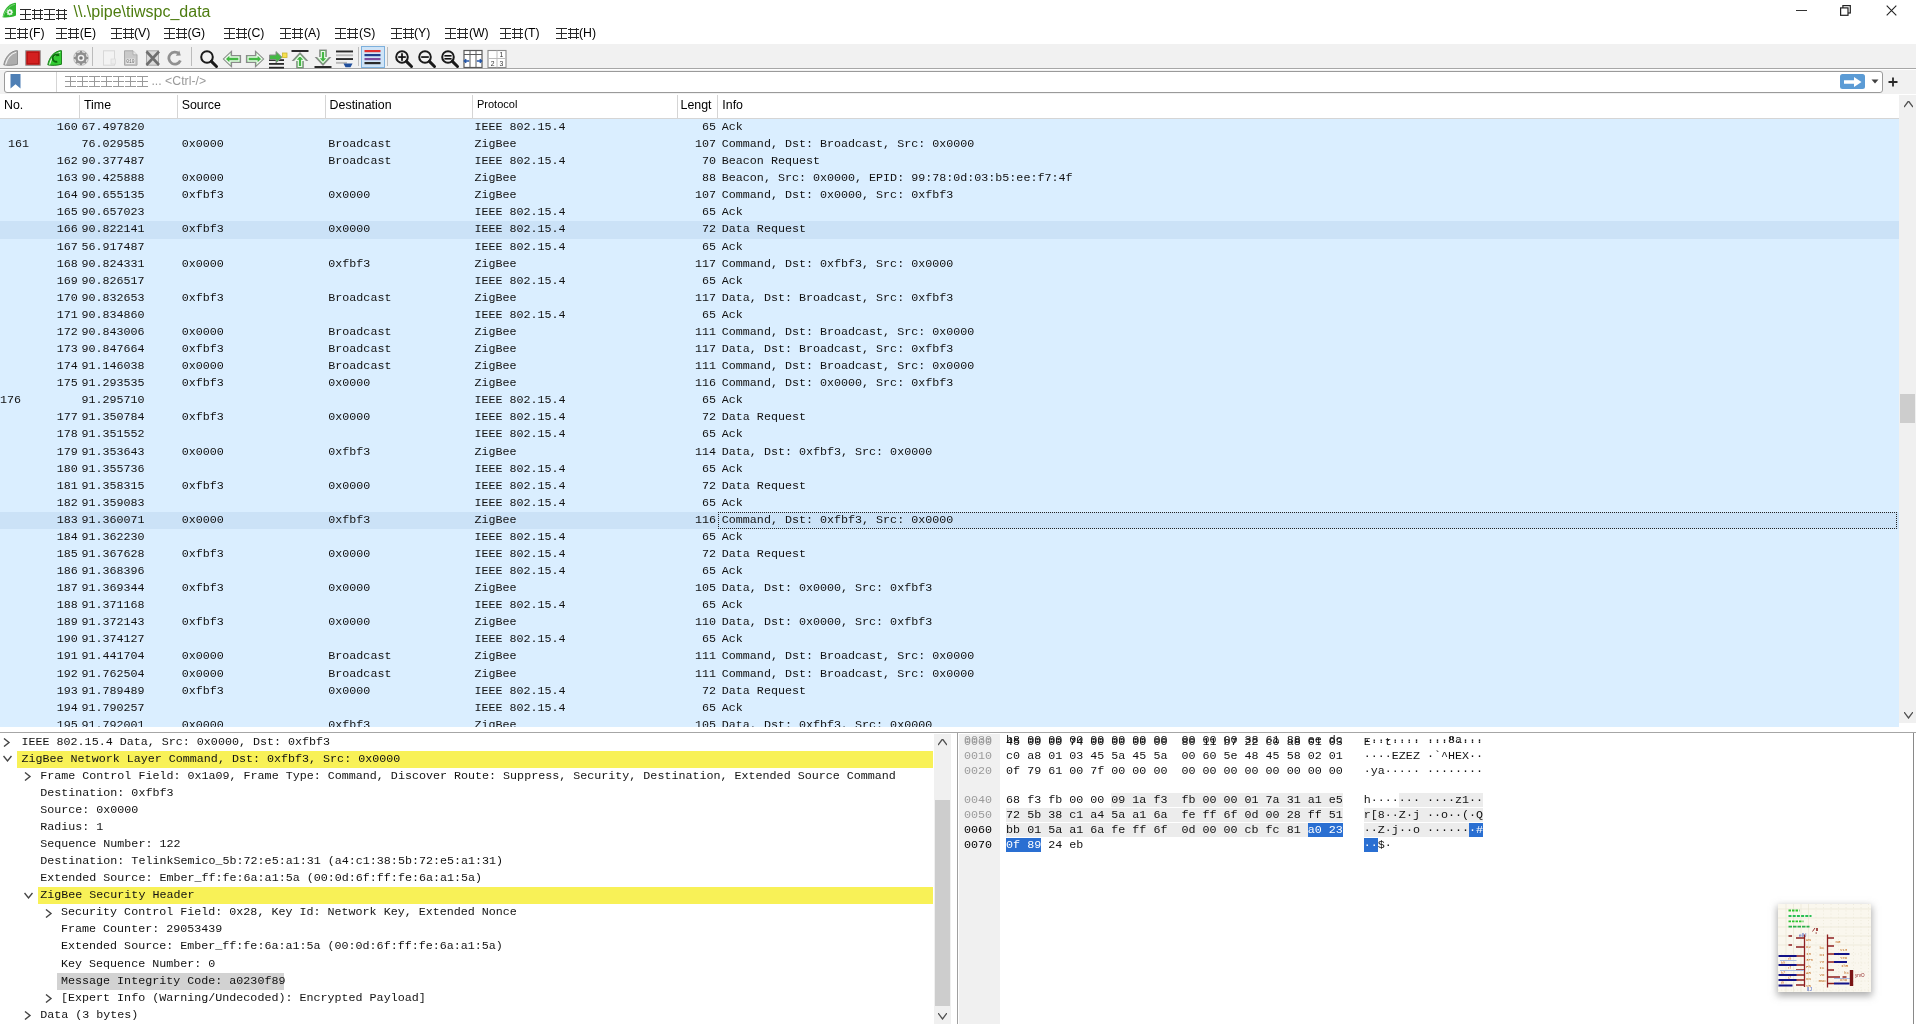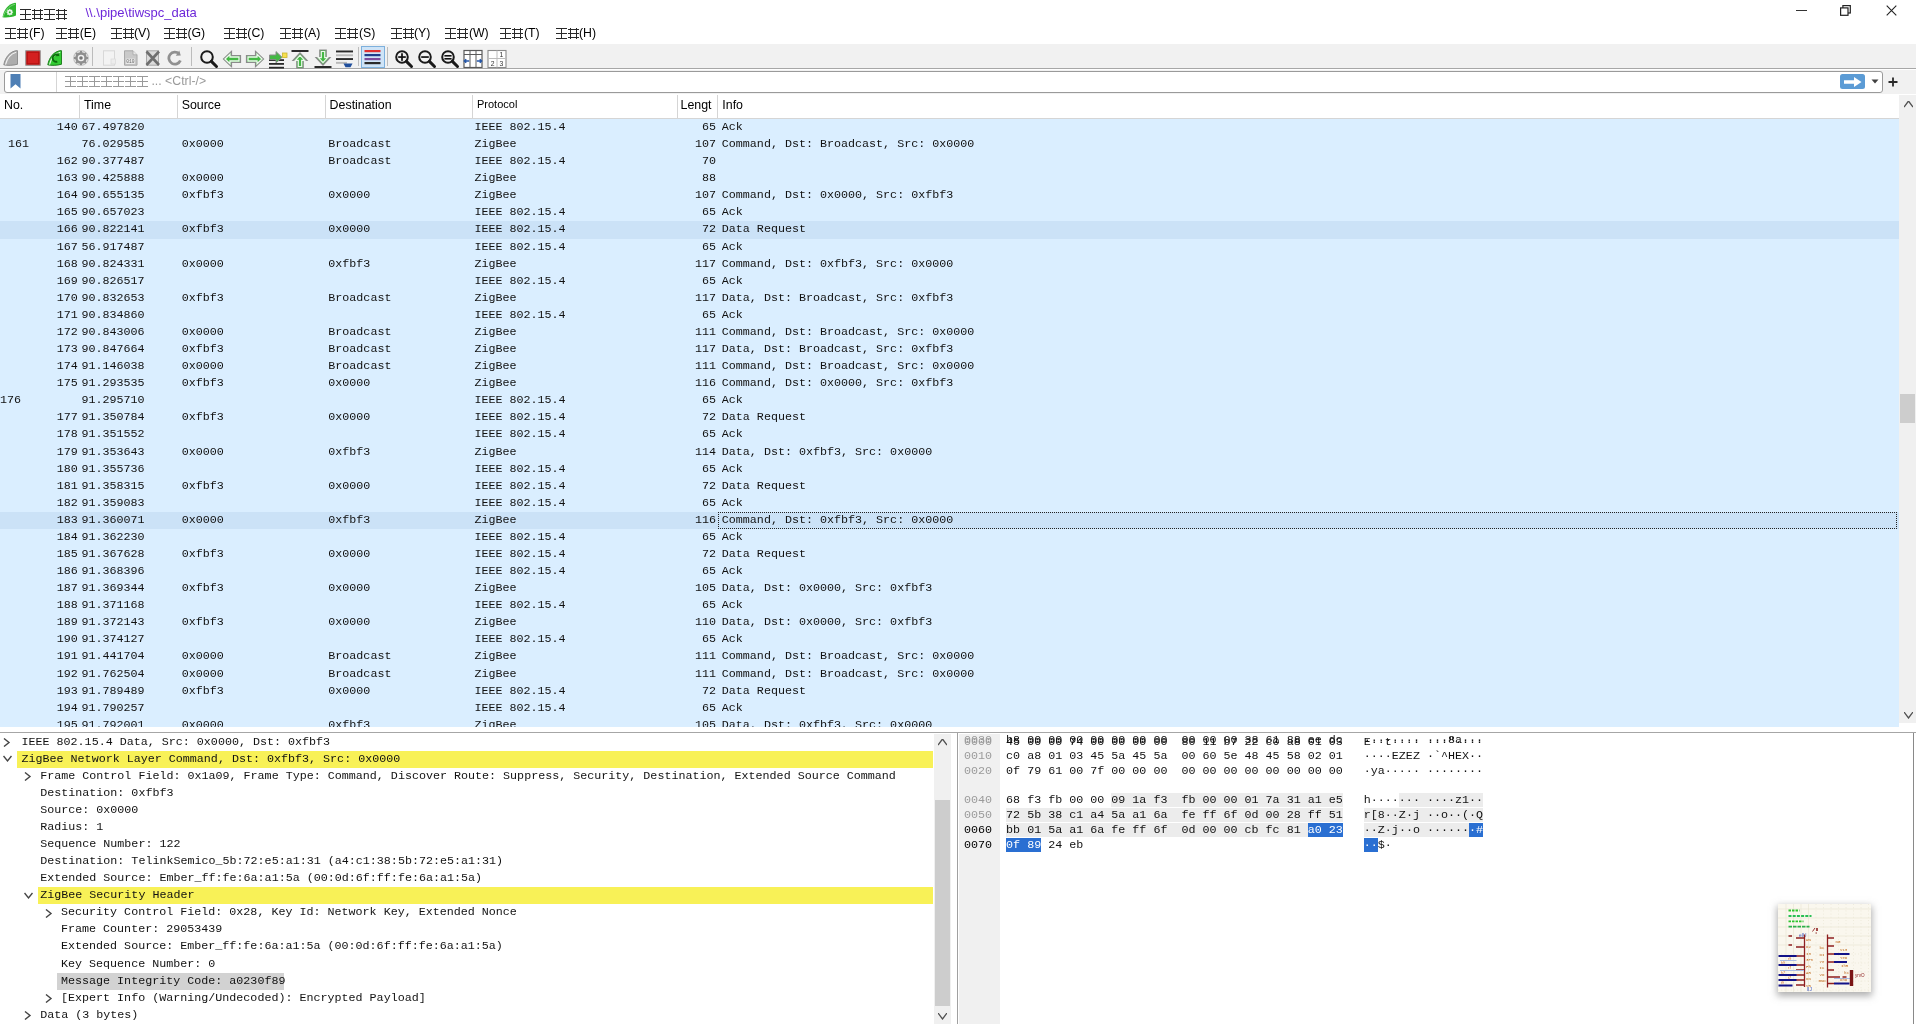--- a/index.html
+++ b/index.html
@@ -40,21 +40,21 @@
 <circle cx="7.8" cy="10.2" r="1" fill="#2db52d"></circle>
 <rect x="7.3" y="6.9" width="1" height="1.4" fill="#e9f7e9" transform="rotate(0 7.8 10.2)"></rect>
     <rect x="7.3" y="6.9" width="1" height="1.4" fill="#e9f7e9" transform="rotate(45 7.8 10.2)"></rect>
     <rect x="7.3" y="6.9" width="1" height="1.4" fill="#e9f7e9" transform="rotate(90 7.8 10.2)"></rect>
     <rect x="7.3" y="6.9" width="1" height="1.4" fill="#e9f7e9" transform="rotate(135 7.8 10.2)"></rect>
     <rect x="7.3" y="6.9" width="1" height="1.4" fill="#e9f7e9" transform="rotate(180 7.8 10.2)"></rect>
     <rect x="7.3" y="6.9" width="1" height="1.4" fill="#e9f7e9" transform="rotate(225 7.8 10.2)"></rect>
     <rect x="7.3" y="6.9" width="1" height="1.4" fill="#e9f7e9" transform="rotate(270 7.8 10.2)"></rect>
     <rect x="7.3" y="6.9" width="1" height="1.4" fill="#e9f7e9" transform="rotate(315 7.8 10.2)"></rect>
   </svg>
-<div class="abs" style="left:19.5px;top:5px;height:14px"><span class="cj"></span><span class="cj v2"></span><span class="cj"></span><span class="cj v2"></span><span style="font-size:13px;color:#6d28d9;position:relative;top:-2px;margin-left:18px">\\.\pipe\tiwspc_data</span></div>
+<div class="abs" style="left:19.5px;top:5px;height:14px"><span class="cj"></span><span class="cj v2"></span><span class="cj"></span><span class="cj v2"></span><span style="font-size:16px;color:#4d7c0f;position:relative;top:-2px;margin-left:6px">\\.\pipe\tiwspc_data</span></div>
 <div class="abs" style="left:1796px;top:10px;width:11px;height:1.2px;background:#333"></div>
 <svg class="abs" style="left:1840px;top:5px" width="11" height="11" viewBox="0 0 11 11" fill="none" stroke="#222" stroke-width="1.2">
     <rect x="2.9" y="0.6" width="7.4" height="7.4"></rect>
     <rect x="0.6" y="2.9" width="7.4" height="7.4" fill="#fff"></rect>
   </svg>
 <svg class="abs" style="left:1886px;top:5px" width="11" height="11" viewBox="0 0 11 11" stroke="#222" stroke-width="1.1">
     <path d="M0.7 0.7 L10.3 10.3 M10.3 0.7 L0.7 10.3"></path>
   </svg>
 <div class="abs" style="left:4.9px;top:27px;height:15px;font-size:12.3px;color:#000"><span class="cj"></span><span class="cj v2"></span><span style="position:relative;top:-1.5px">(F)</span></div>
 <div class="abs" style="left:55.7px;top:27px;height:15px;font-size:12.3px;color:#000"><span class="cj"></span><span class="cj v2"></span><span style="position:relative;top:-1.5px">(E)</span></div>
@@ -224,48 +224,50 @@
 <div class="abs" style="left:680.5px;top:98px;font-size:12.4px;color:#000">Lengt</div>
 <div class="abs" style="left:722.3px;top:98px;font-size:12.4px;color:#000">Info</div>
 <div class="abs" style="left:79px;top:95px;width:1px;height:23px;background:#d5d5d5"></div>
 <div class="abs" style="left:176.7px;top:95px;width:1px;height:23px;background:#d5d5d5"></div>
 <div class="abs" style="left:325px;top:95px;width:1px;height:23px;background:#d5d5d5"></div>
 <div class="abs" style="left:471.7px;top:95px;width:1px;height:23px;background:#d5d5d5"></div>
 <div class="abs" style="left:676.6px;top:95px;width:1px;height:23px;background:#d5d5d5"></div>
 <div class="abs" style="left:717px;top:95px;width:1px;height:23px;background:#d5d5d5"></div>
 <div class="abs" style="left:0;top:119.0px;width:1899px;height:607.5px;overflow:hidden">
 <div class="row" style="top:0.0px">
-<div class="cell mono" style="left:0;width:77.7px;text-align:right">140</div>
+<div class="cell mono" style="left:0;width:77.7px;text-align:right">160</div>
 <div class="cell mono" style="left:81.4px;width:95px">67.497820</div>
 <div class="cell mono" style="left:474.4px;width:200px">IEEE 802.15.4</div>
 <div class="cell mono" style="left:632px;width:84px;text-align:right">65</div>
 <div class="cell mono" style="left:721.8px;width:1170px">Ack</div>
 </div>
 <div class="row" style="top:17.08px">
 <div class="cell mono" style="left:8px;width:77.7px;">161</div>
 <div class="cell mono" style="left:81.4px;width:95px">76.029585</div>
 <div class="cell mono" style="left:181.7px;width:143px">0x0000</div>
 <div class="cell mono" style="left:328.3px;width:143px">Broadcast</div>
 <div class="cell mono" style="left:474.4px;width:200px">ZigBee</div>
 <div class="cell mono" style="left:632px;width:84px;text-align:right">107</div>
 <div class="cell mono" style="left:721.8px;width:1170px">Command, Dst: Broadcast, Src: 0x0000</div>
 </div>
 <div class="row" style="top:34.16px">
 <div class="cell mono" style="left:0;width:77.7px;text-align:right">162</div>
 <div class="cell mono" style="left:81.4px;width:95px">90.377487</div>
 <div class="cell mono" style="left:328.3px;width:143px">Broadcast</div>
 <div class="cell mono" style="left:474.4px;width:200px">IEEE 802.15.4</div>
 <div class="cell mono" style="left:632px;width:84px;text-align:right">70</div>
+<div class="cell mono" style="left:721.8px;width:1170px">Beacon Request</div>
 </div>
 <div class="row" style="top:51.239999999999995px">
 <div class="cell mono" style="left:0;width:77.7px;text-align:right">163</div>
 <div class="cell mono" style="left:81.4px;width:95px">90.425888</div>
 <div class="cell mono" style="left:181.7px;width:143px">0x0000</div>
 <div class="cell mono" style="left:474.4px;width:200px">ZigBee</div>
 <div class="cell mono" style="left:632px;width:84px;text-align:right">88</div>
+<div class="cell mono" style="left:721.8px;width:1170px">Beacon, Src: 0x0000, EPID: 99:78:0d:03:b5:ee:f7:4f</div>
 </div>
 <div class="row" style="top:68.32px">
 <div class="cell mono" style="left:0;width:77.7px;text-align:right">164</div>
 <div class="cell mono" style="left:81.4px;width:95px">90.655135</div>
 <div class="cell mono" style="left:181.7px;width:143px">0xfbf3</div>
 <div class="cell mono" style="left:328.3px;width:143px">0x0000</div>
 <div class="cell mono" style="left:474.4px;width:200px">ZigBee</div>
 <div class="cell mono" style="left:632px;width:84px;text-align:right">107</div>
 <div class="cell mono" style="left:721.8px;width:1170px">Command, Dst: 0x0000, Src: 0xfbf3</div>
 </div>

